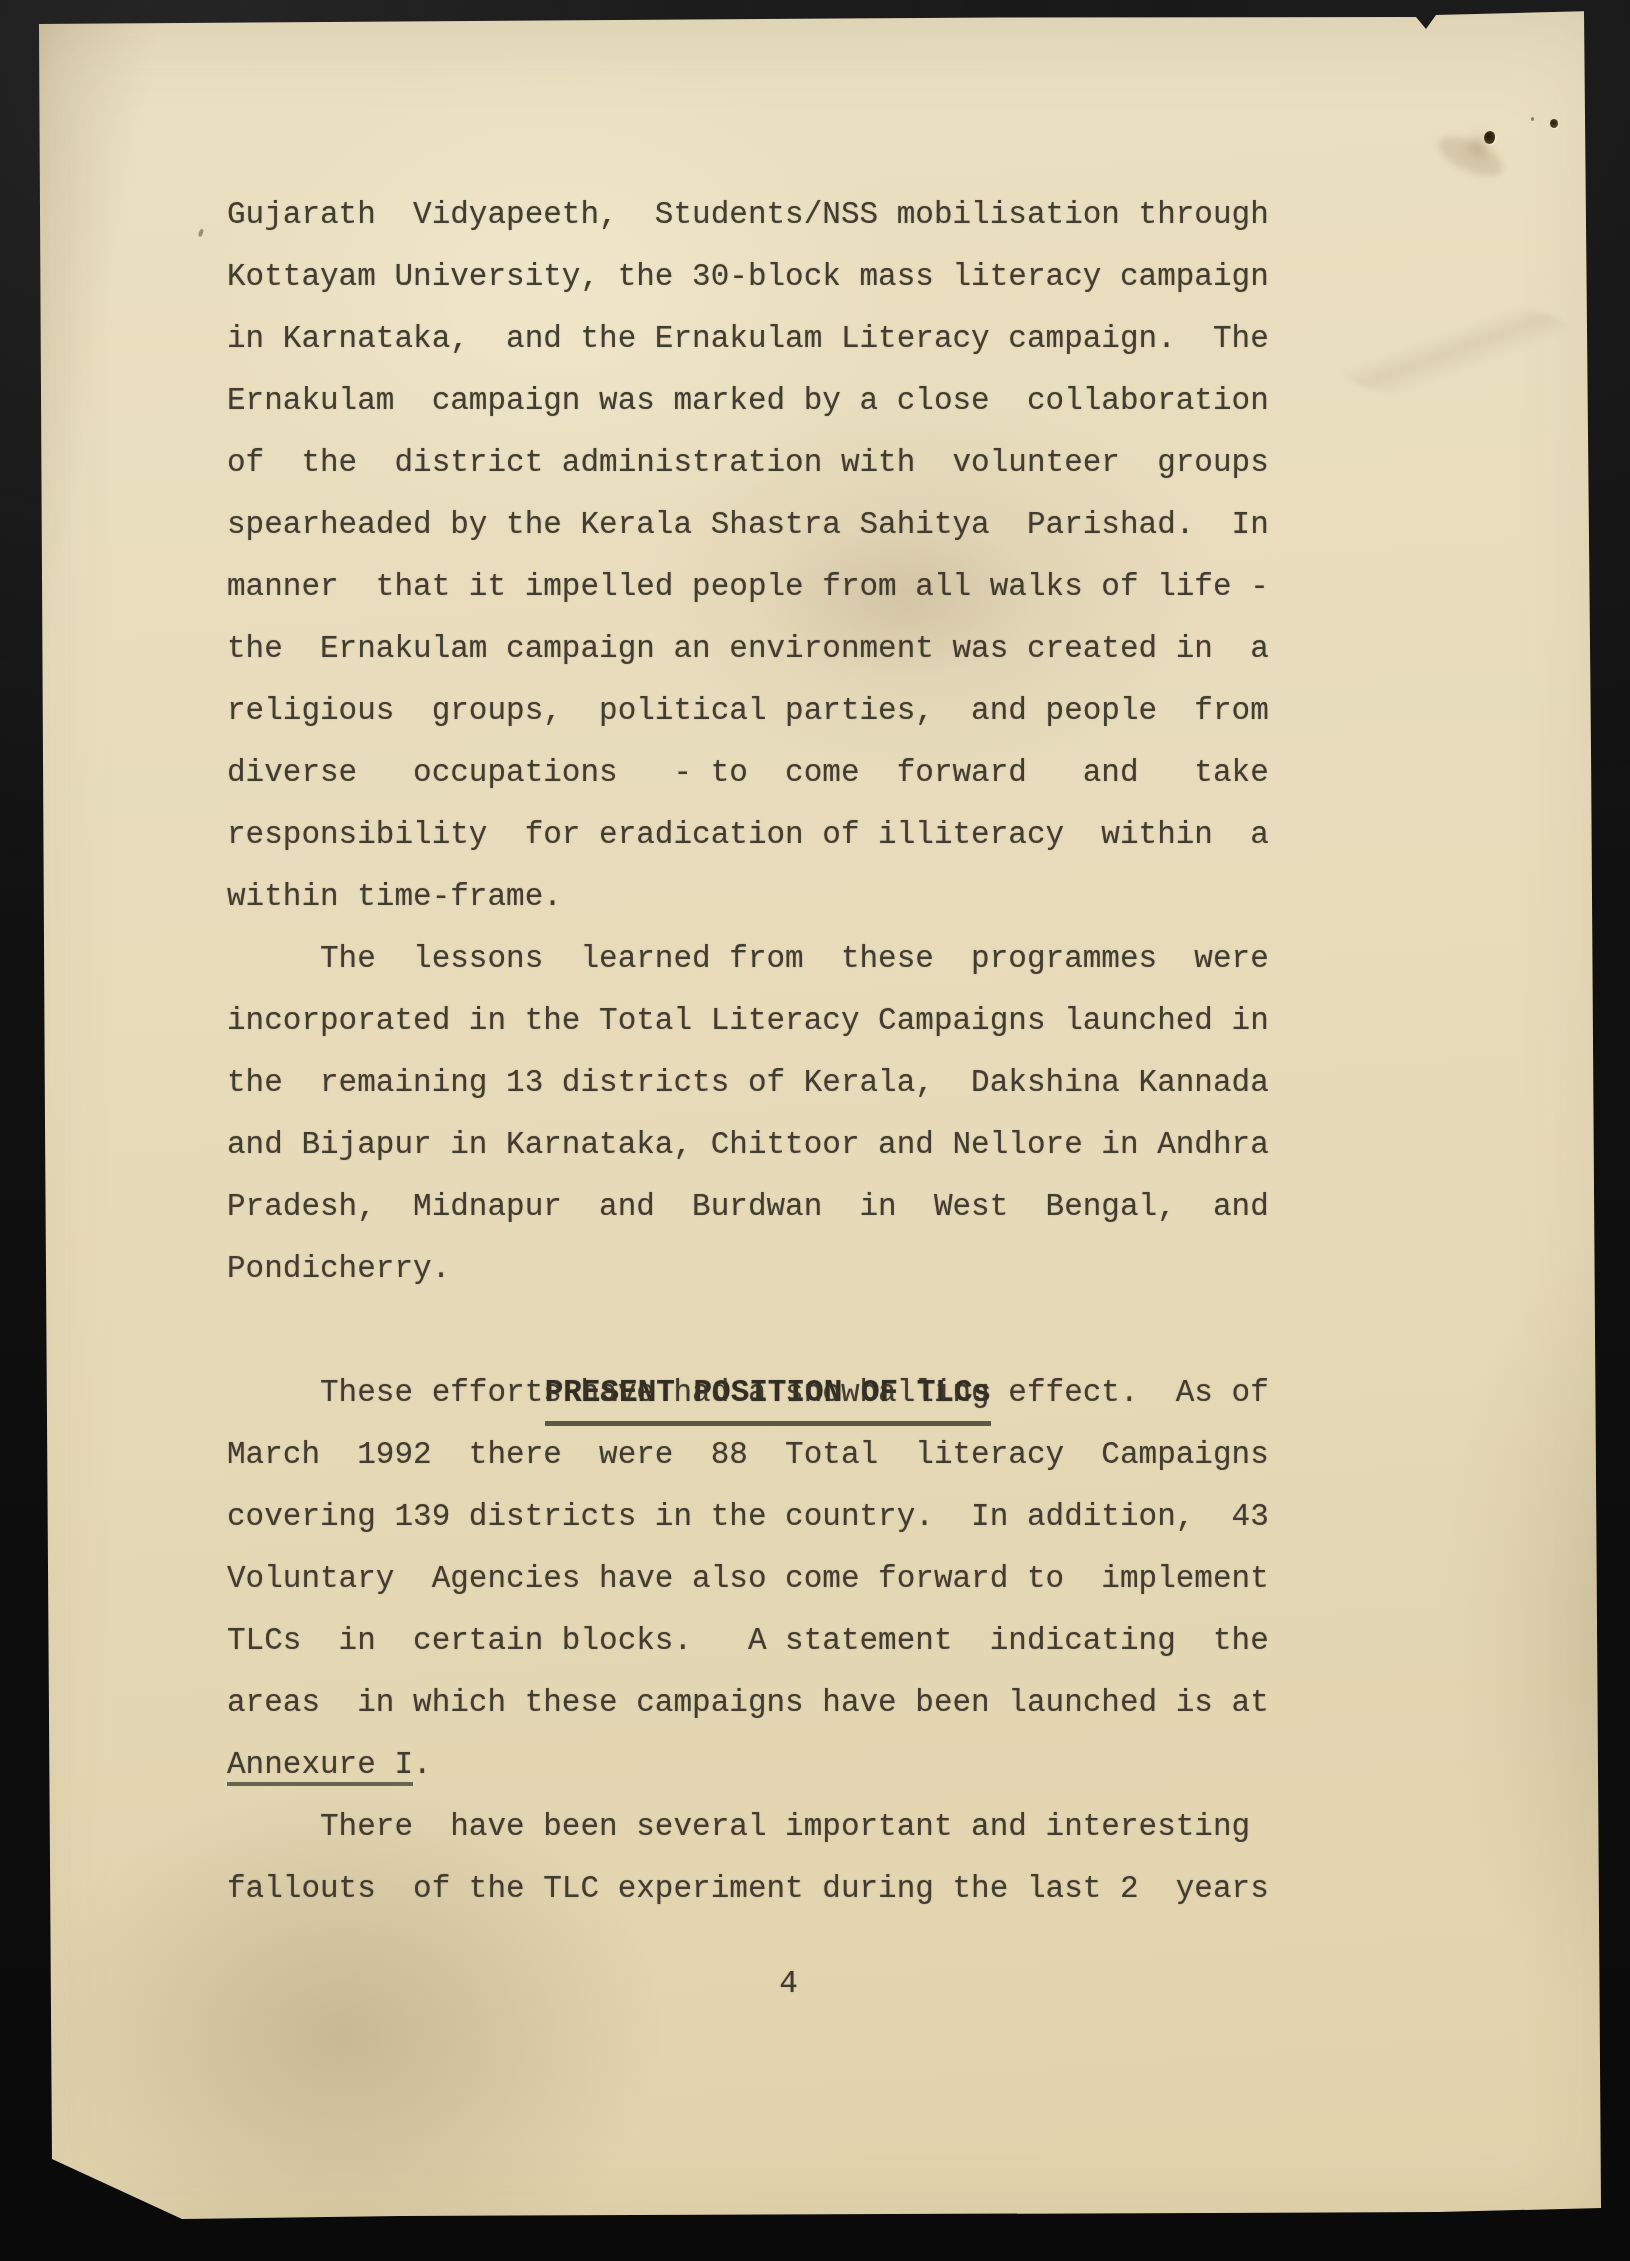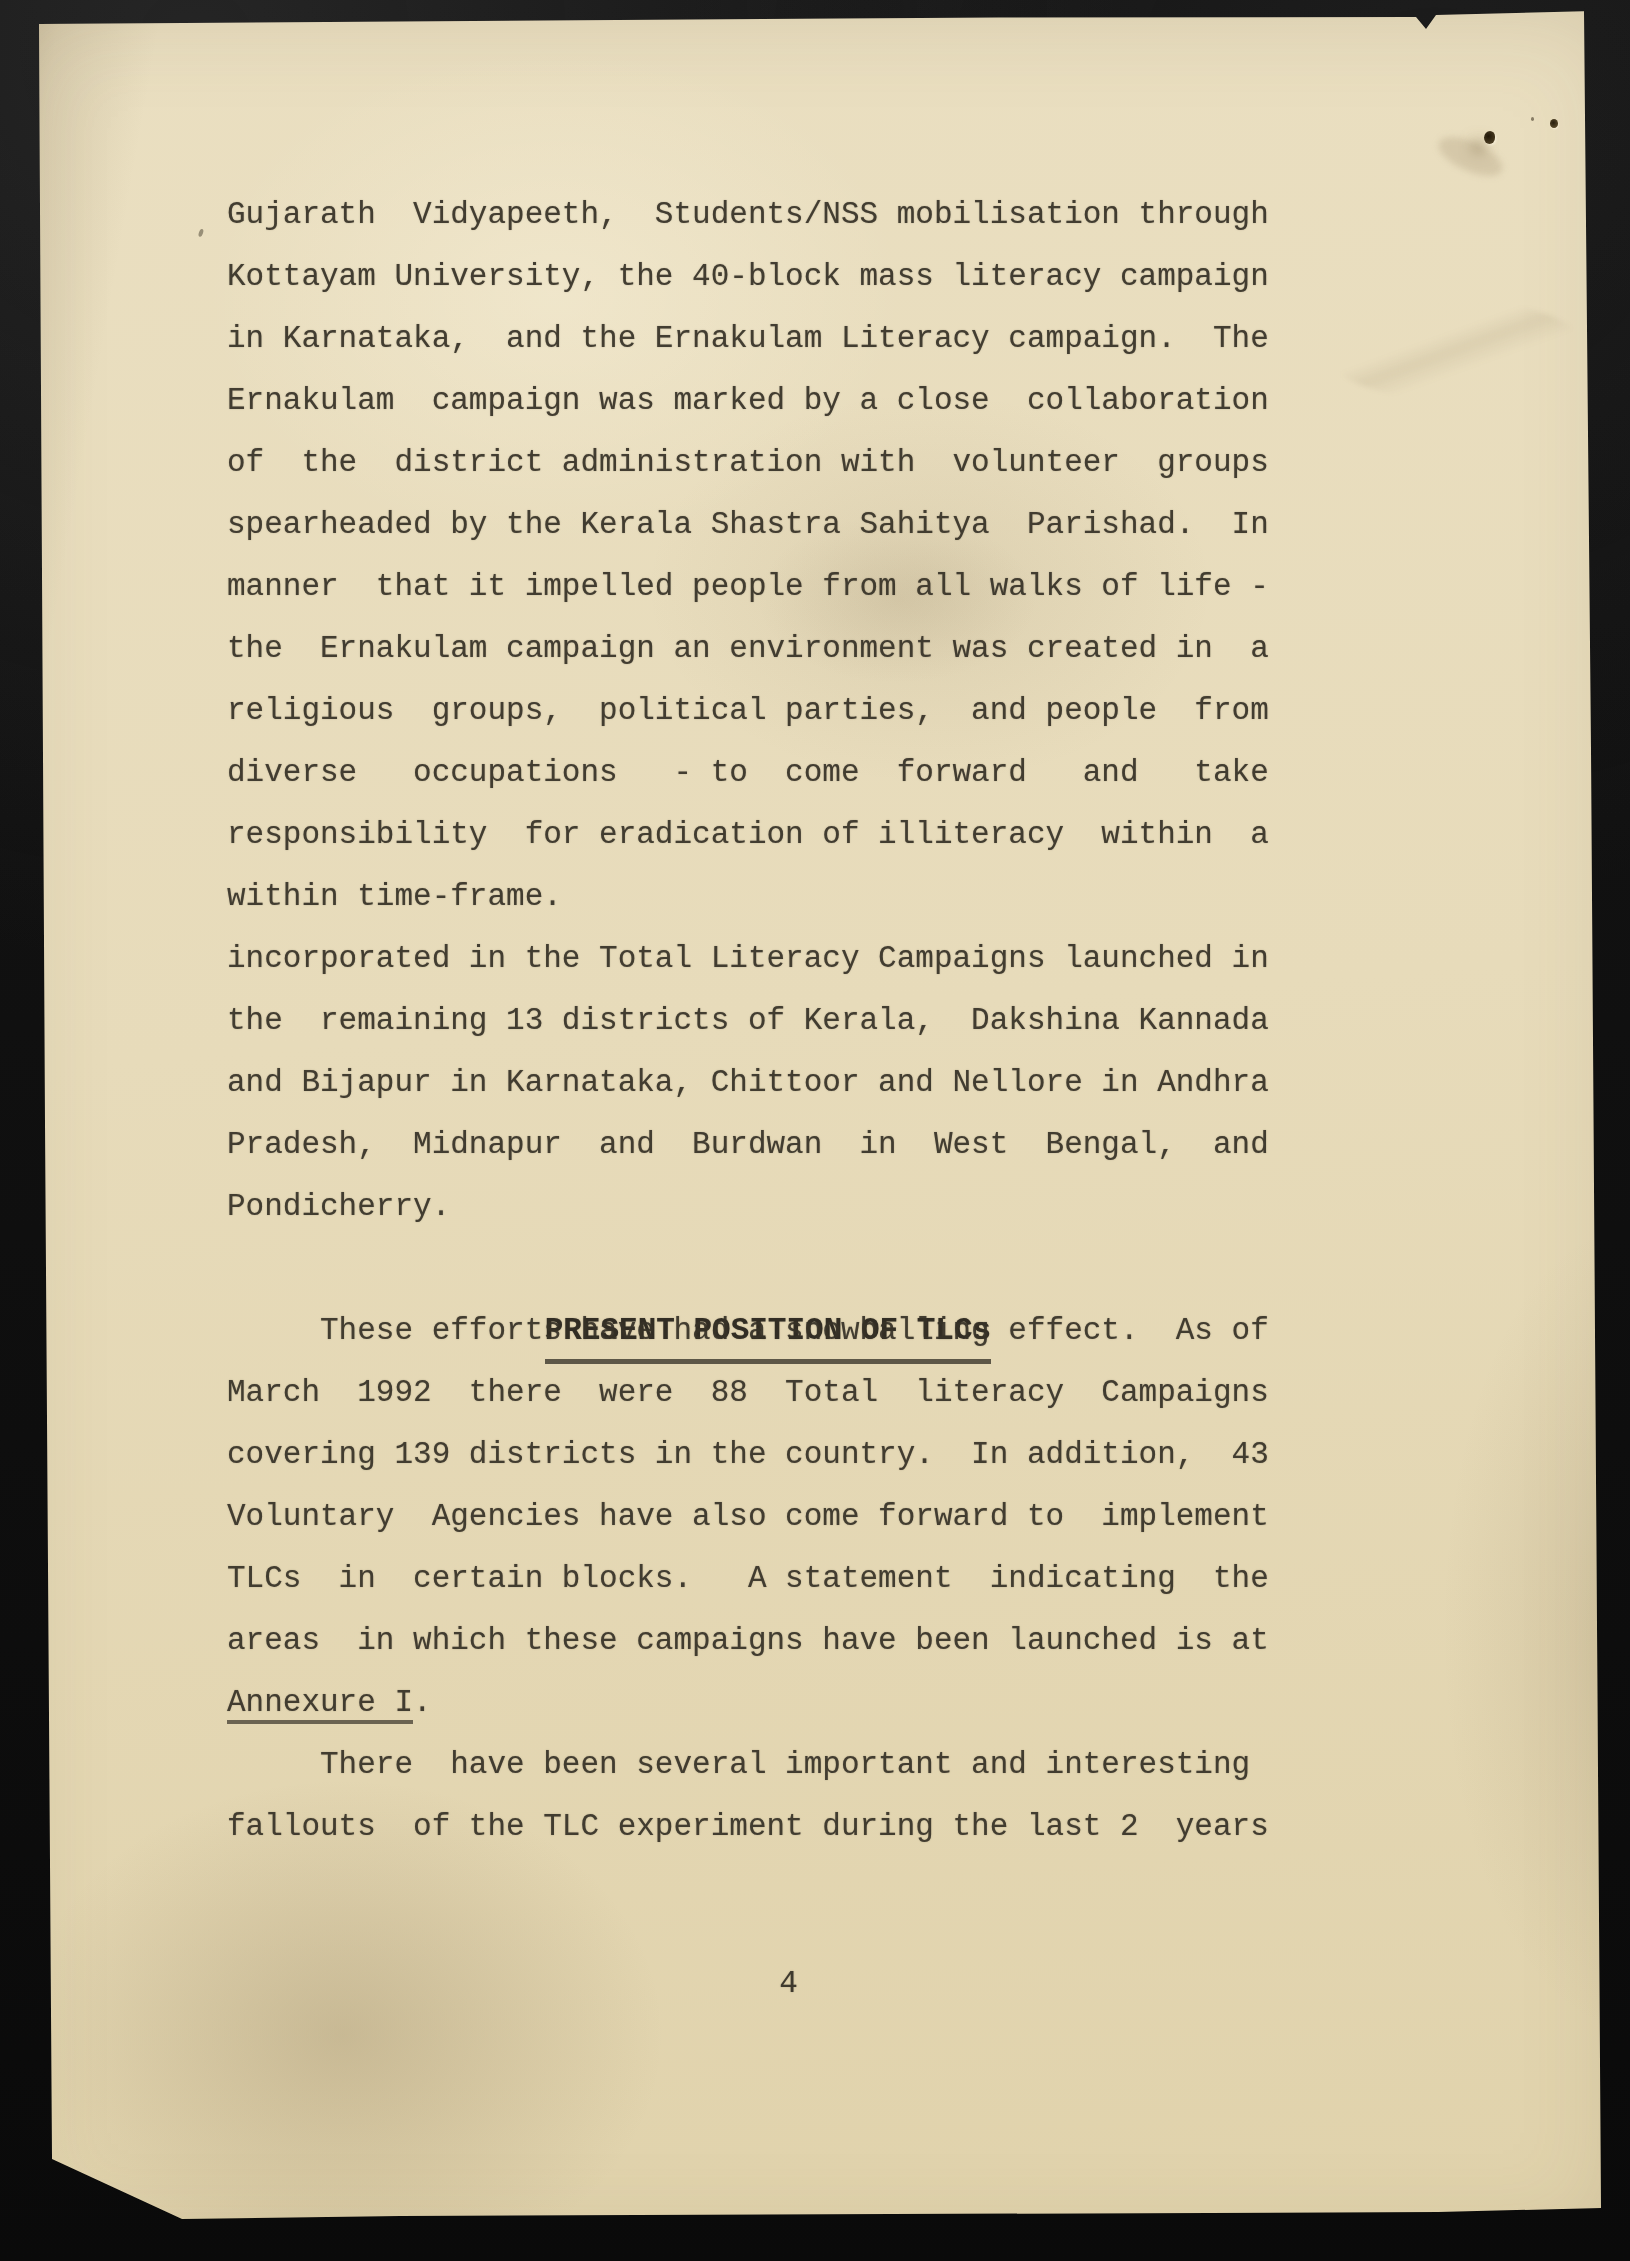--- a/index.html
+++ b/index.html
@@ -132,32 +132,33 @@
 <div class="paper">
   <div class="crease"></div>
   <div class="pinhole-smudge"></div>
   <div class="pinhole-1"></div>
   <div class="pinhole-2"></div>
   <div class="ink-speck-1"></div>
   <div class="ink-speck-2"></div>
 
   <div class="doc">
     <div class="line">Gujarath  Vidyapeeth,  Students/NSS mobilisation through</div>
-    <div class="line">Kottayam University, the 40-block mass literacy campaign</div>
+    <div class="line">Kottayam University, the 30-block mass literacy campaign</div>
     <div class="line">in Karnataka,  and the Ernakulam Literacy campaign.  The</div>
     <div class="line">Ernakulam  campaign was marked by a close  collaboration</div>
     <div class="line">of  the  district administration with  volunteer  groups</div>
     <div class="line">spearheaded by the Kerala Shastra Sahitya  Parishad.  In</div>
     <div class="line">manner  that it impelled people from all walks of life -</div>
     <div class="line">the  Ernakulam campaign an environment was created in  a</div>
     <div class="line">religious  groups,  political parties,  and people  from</div>
     <div class="line">diverse   occupations   - to  come  forward   and   take</div>
     <div class="line">responsibility  for eradication of illiteracy  within  a</div>
     <div class="line">within time-frame.</div>
 
+    <div class="line">     The  lessons  learned from  these  programmes  were</div>
     <div class="line">incorporated in the Total Literacy Campaigns launched in</div>
     <div class="line">the  remaining 13 districts of Kerala,  Dakshina Kannada</div>
     <div class="line">and Bijapur in Karnataka, Chittoor and Nellore in Andhra</div>
     <div class="line">Pradesh,  Midnapur  and  Burdwan  in  West  Bengal,  and</div>
     <div class="line">Pondicherry.</div>
 
     <div class="line heading-line">
       <span class="heading-text">PRESENT POSITION OF TLCs</span>
     </div>
 

